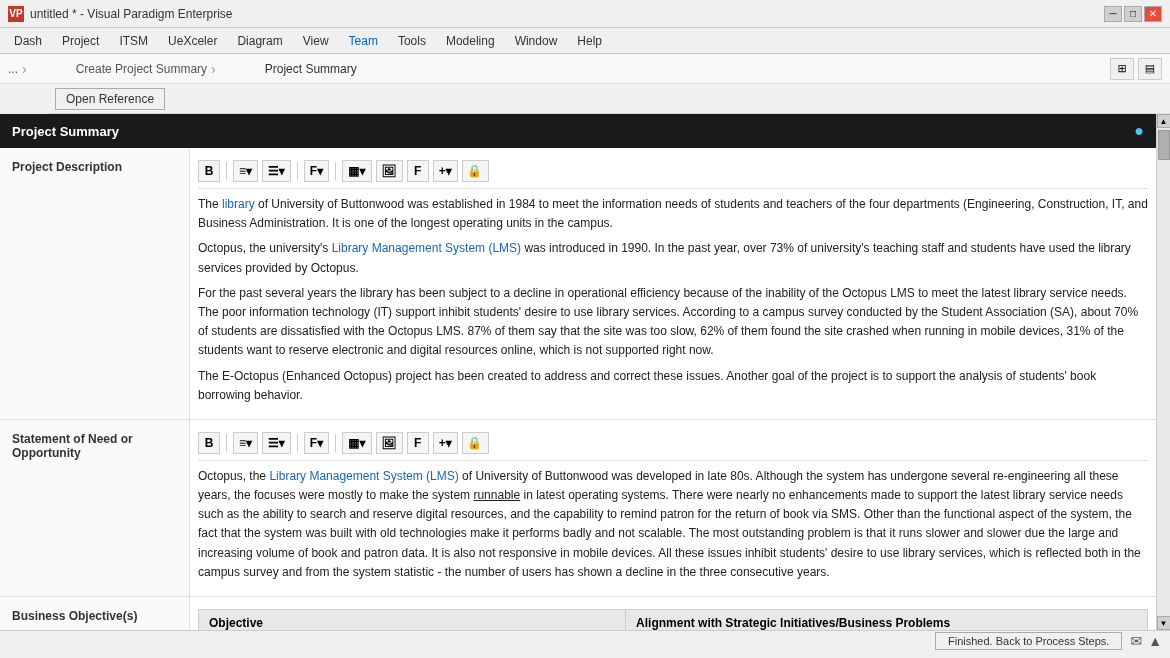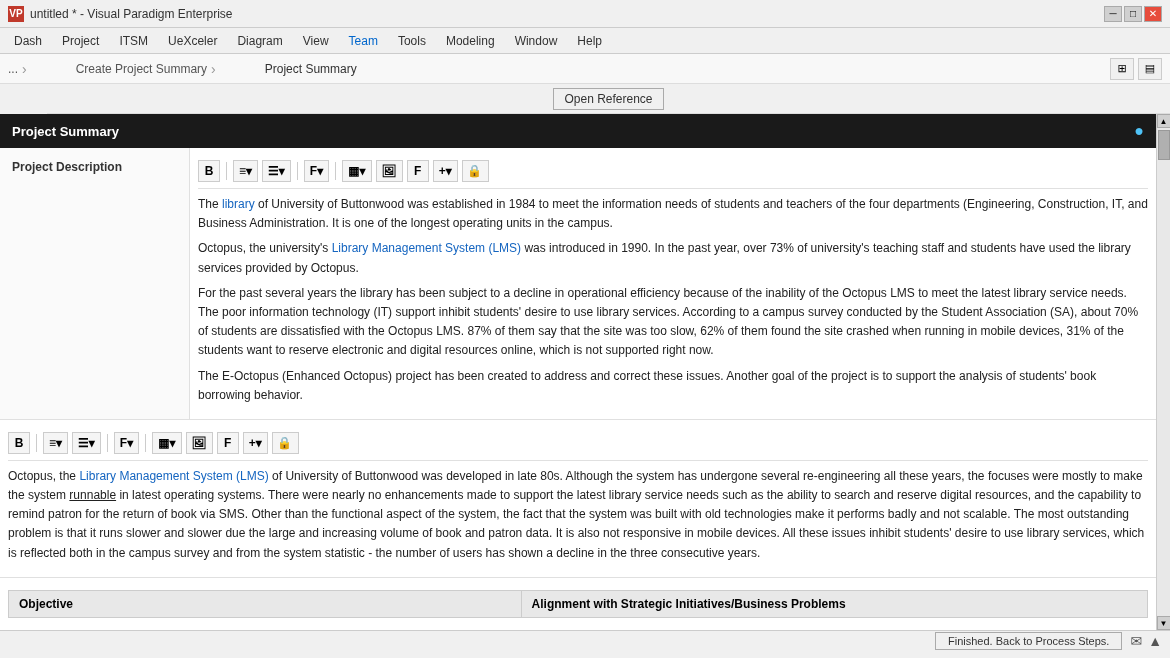--- a/index.html
+++ b/index.html
@@ -54,21 +54,21 @@
     .breadcrumb-item.active { color: #333; font-weight: 500; }
     .breadcrumb-icons { display: flex; gap: 4px; }
     .breadcrumb-icon-btn { width: 24px; height: 22px; border: 1px solid #ccc; background: #f0f0f0; cursor: pointer; display: flex; align-items: center; justify-content: center; font-size: 11px; }
 
     
     .top-actions {
       background: #f0f0f0;
       height: 30px;
       display: flex;
       align-items: center;
-      justify-content: center;
+      justify-content: flex-start;
       padding: 0 8px;
       border-bottom: 1px solid #ddd;
       margin-left: 47px;
     }
     .open-ref-btn {
       padding: 3px 10px;
       background: #f0f0f0;
       border: 1px solid #aaa;
       font-size: 12px;
       cursor: pointer;
@@ -277,20 +277,21 @@
         <div class="text-content" contenteditable="false" style="">
           <p>The <span class="highlight">library</span> of University of Buttonwood was established in 1984 to meet the information needs of students and teachers of the four departments (Engineering, Construction, IT, and Business Administration. It is one of the longest operating units in the campus.</p>
           <p>Octopus, the university's <span class="highlight">Library Management System (LMS)</span> was introduced in 1990. In the past year, over 73% of university's teaching staff and students have used the library services provided by Octopus.</p>
           <p>For the past several years the library has been subject to a decline in operational efficiency because of the inability of the Octopus LMS to meet the latest library service needs. The poor information technology (IT) support inhibit students' desire to use library services. According to a campus survey conducted by the Student Association (SA), about 70% of students are dissatisfied with the Octopus LMS. 87% of them say that the site was too slow, 62% of them found the site crashed when running in mobile devices, 31% of the students want to reserve electronic and digital resources online, which is not supported right now.</p>
           <p>The E-Octopus (Enhanced Octopus) project has been created to address and correct these issues. Another goal of the project is to support the analysis of students' book borrowing behavior.</p>
         </div>
       </div>
     </div>
 
     <div class="form-section">
+      <div class="form-label">Statement of Need or Opportunity</div>
       <div class="form-content">
 
         <div class="rte-toolbar">
           <button class="rte-btn" style="font-weight:bold;">B</button>
           <span class="rte-sep"></span>
           <button class="rte-btn">≡▾</button>
           <button class="rte-btn">☰▾</button>
           <span class="rte-sep"></span>
           <button class="rte-btn">F▾</button>
           <span class="rte-sep"></span>
@@ -300,20 +301,21 @@
           <button class="rte-btn">+▾</button>
           <button class="rte-btn">🔒</button>
         </div>
         <div class="text-content" contenteditable="false" style="">
           <p>Octopus, the <span class="highlight">Library Management System (LMS)</span> of University of Buttonwood was developed in late 80s. Although the system has undergone several re-engineering all these years, the focuses were mostly to make the system <span style="text-decoration:underline;">runnable</span> in latest operating systems. There were nearly no enhancements made to support the latest library service needs such as the ability to search and reserve digital resources, and the capability to remind patron for the return of book via SMS. Other than the functional aspect of the system, the fact that the system was built with old technologies make it performs badly and not scalable. The most outstanding problem is that it runs slower and slower due the large and increasing volume of book and patron data. It is also not responsive in mobile devices. All these issues inhibit students' desire to use library services, which is reflected both in the campus survey and from the system statistic - the number of users has shown a decline in the three consecutive years.</p>
         </div>
       </div>
     </div>
 
     <div class="form-section" style="padding-bottom:12px;">
+      <div class="form-label">Business Objective(s)</div>
       <div class="form-content">
         <table class="obj-table">
           <thead>
             <tr>
               <th style="width:45%;">Objective</th>
               <th style="width:55%;">Alignment with Strategic Initiatives/Business Problems</th>
             </tr>
           </thead>
 
         </table>

